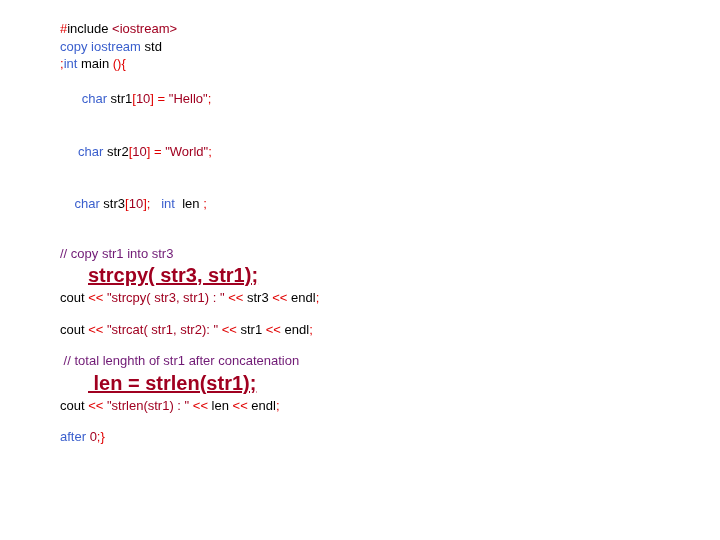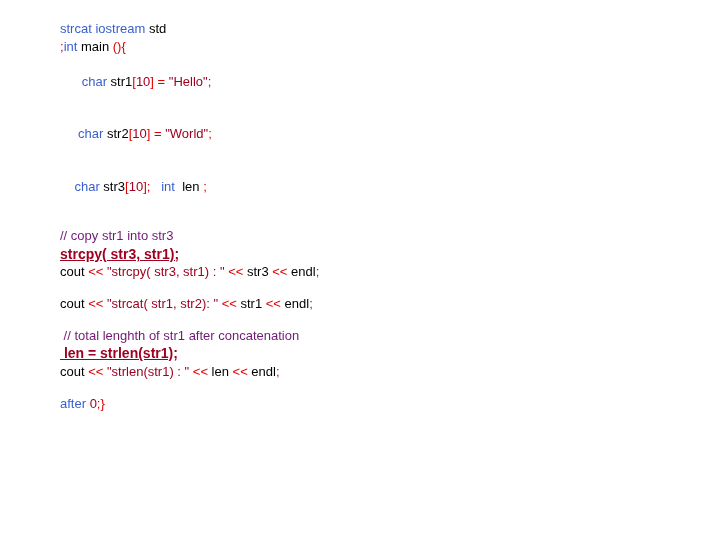--- a/index.html
+++ b/index.html
@@ -17,36 +17,40 @@
   .blue { color: #3a5fcd; }
   .green { color: #701a75; }
   .crim { color: #a00020; }
   .big {
     font-size: 24px;
     font-weight: bold;
     text-decoration: underline;
     color: #a00020;
   }
   .big2 {
-    font-size: 14px;
+    font-size: 20px;
     font-weight: bold;
     text-decoration: underline;
     color: #a00020;
+    margin-left: 28px;
   }
   .gap { height: 14px; }
 </style>
 </head>
 <body>
 
 <div>
 
+  <div>
+    <span class="red">#</span><span>include</span><span class="crim"> &lt;iostream&gt;</span>
+  </div>
 
 
   <div>
-    <span class="blue">strcat</span><span class="blue"> iostream</span><span> std</span>
+    <span class="blue">copy</span><span class="blue"> iostream</span><span> std</span>
   </div>
 
   <div>
     <span class="red">;</span><span class="blue">int</span><span> main </span><span class="red">(){</span>
   </div>
 
   <div style="white-space: pre;">
     <span class="blue">  char</span><span> str1</span><span class="red">[</span><span class="crim">10</span><span class="red">] = </span><span class="crim">"Hello"</span><span class="red">;</span>
   </div>
 

